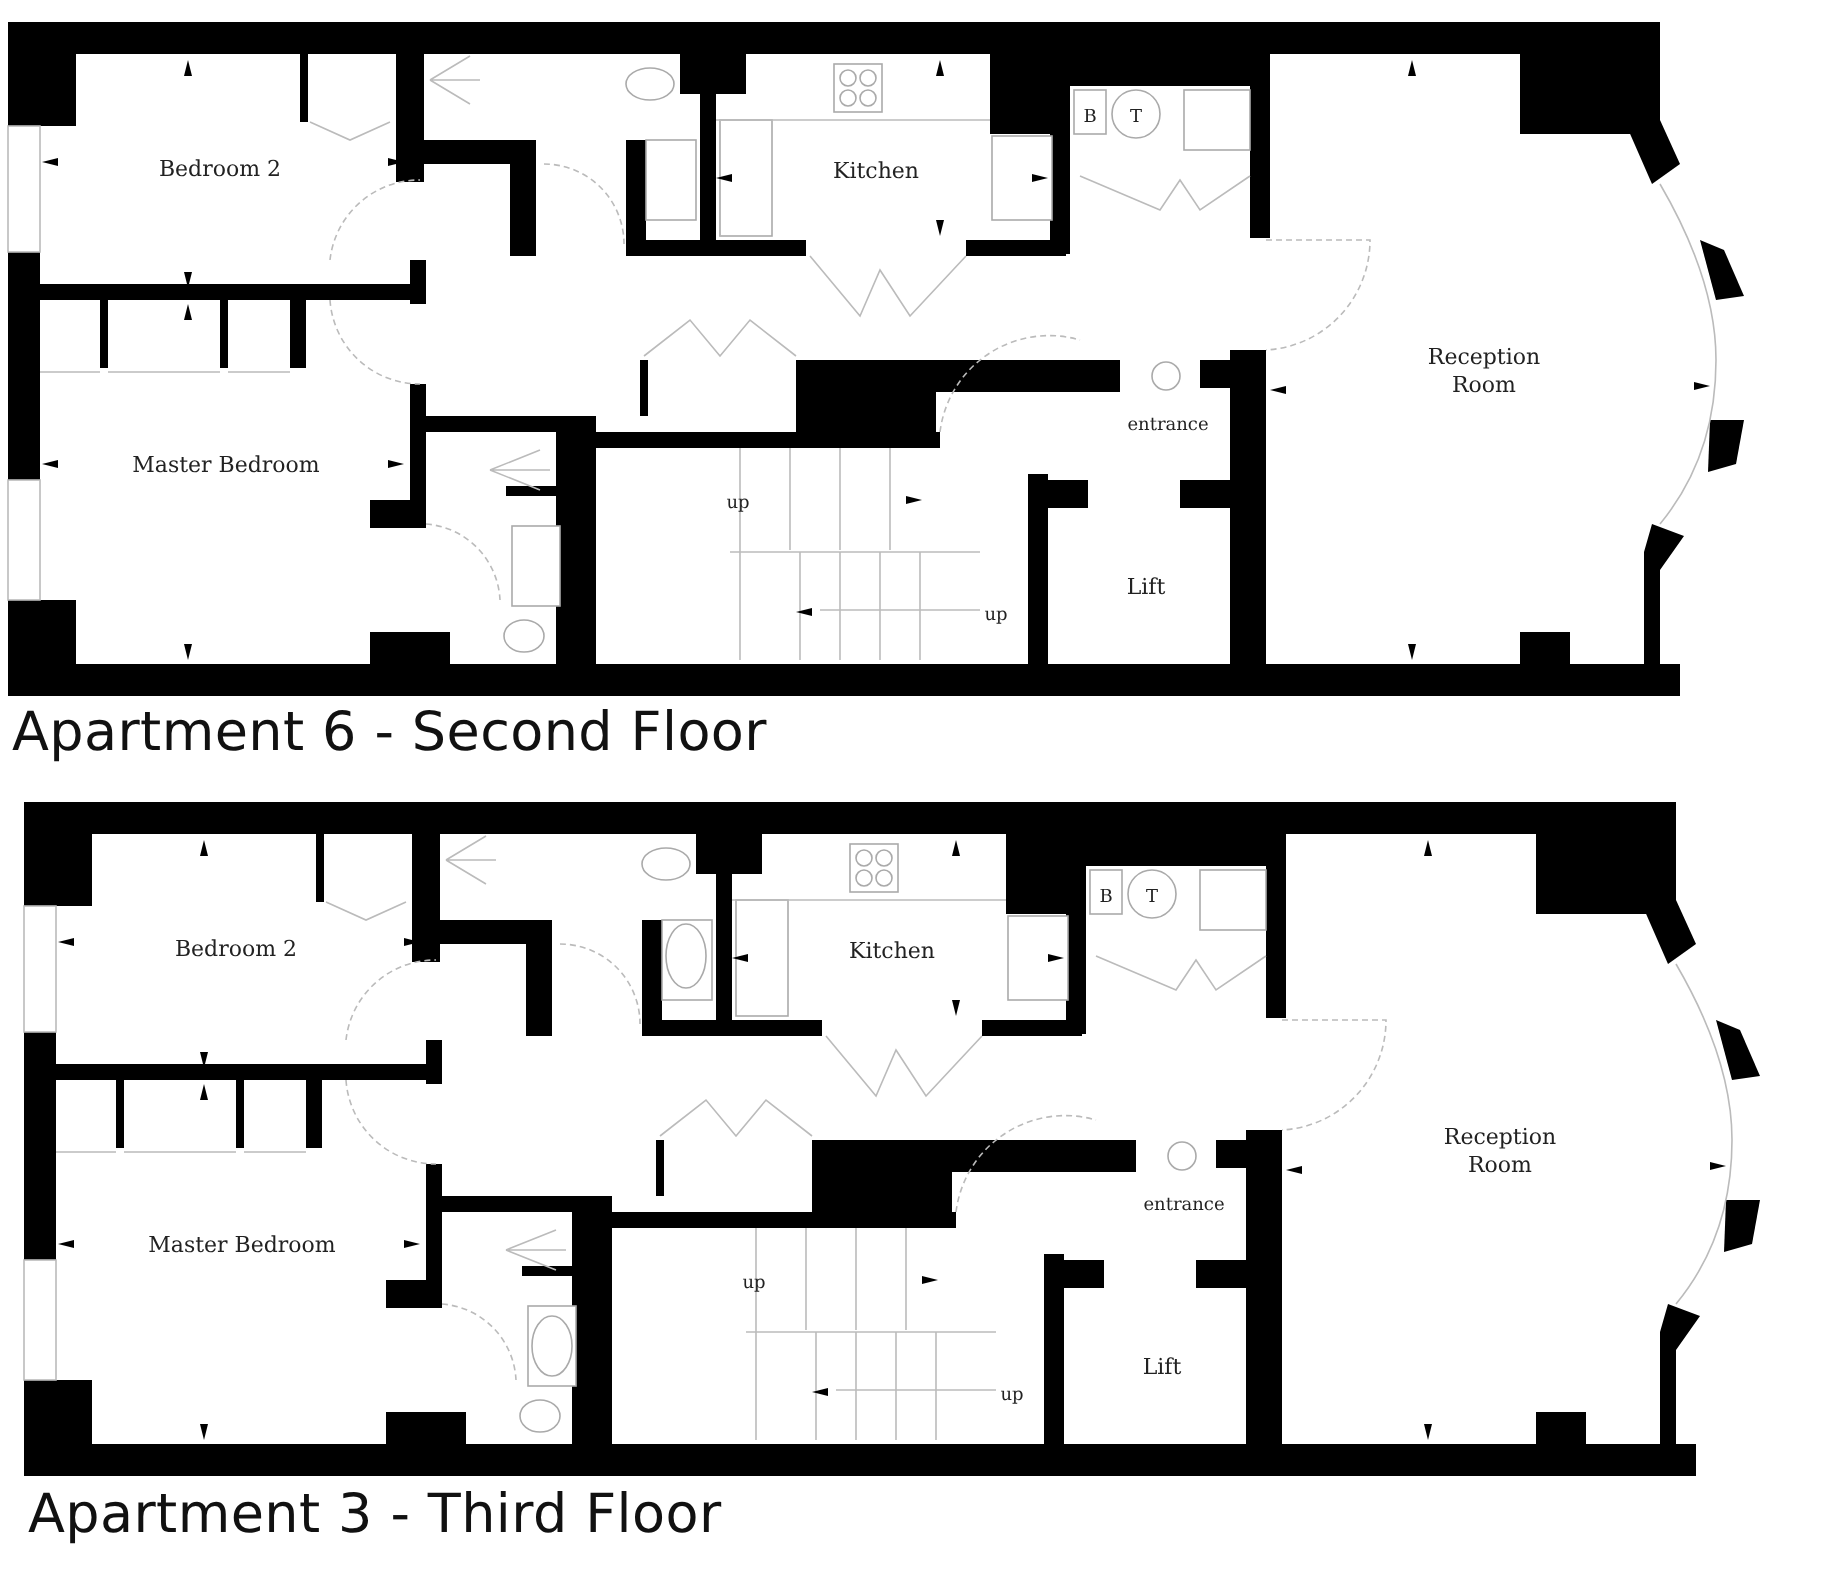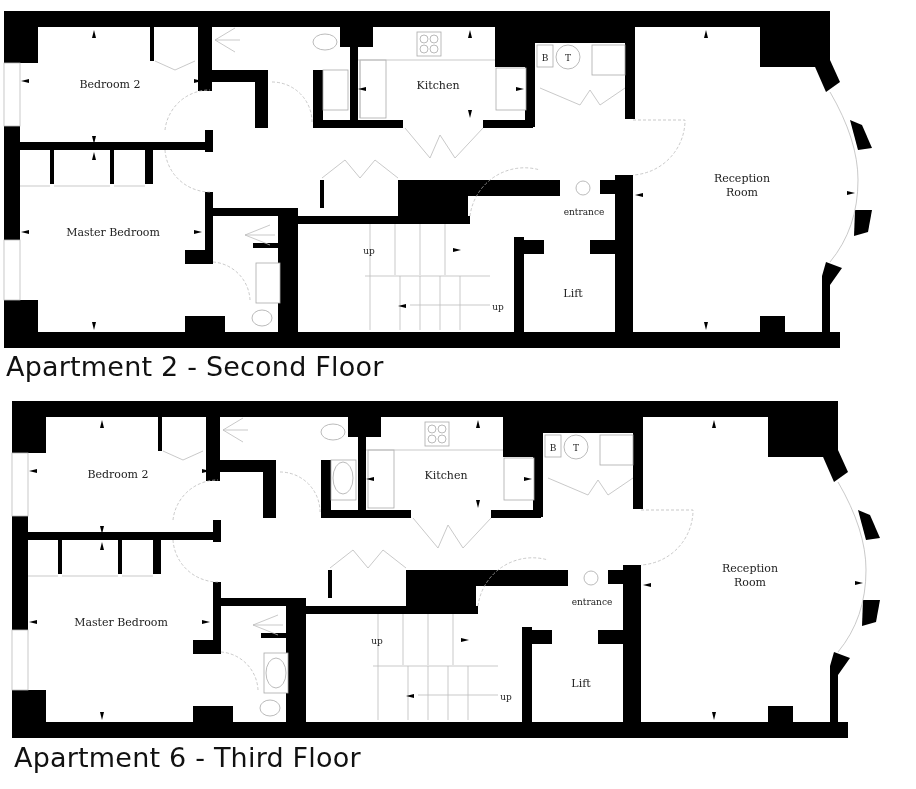--- a/index.html
+++ b/index.html
@@ -158,21 +158,21 @@
     <text class="room-label" x="742" y="182" text-anchor="middle">Reception</text>
     <text class="room-label" x="742" y="196" text-anchor="middle">Room</text>
     <text class="small-label" x="584" y="215" text-anchor="middle">entrance</text>
     <text class="room-label" x="573" y="297" text-anchor="middle">Lift</text>
     <text class="small-label" x="369" y="254" text-anchor="middle">up</text>
     <text class="small-label" x="498" y="310" text-anchor="middle">up</text>
     <text class="small-label" x="545" y="61" text-anchor="middle">B</text>
     <text class="small-label" x="568" y="61" text-anchor="middle">T</text>
   </svg>
 </div>
-<div class="floor-title" style="top:351px;">Apartment 2 - Second Floor</div>
+<div class="floor-title" style="top:351px;">Apartment 6 - Second Floor</div>
 
 <div class="plan" style="top:393px;">
   <svg width="916" height="355" viewBox="0 0 916 355">
     <g transform="translate(8,8)">
 
     <rect class="wall" x="4" y="0" width="826" height="16"></rect>
     <rect class="wall" x="4" y="0" width="34" height="52"></rect>
     <rect class="wall" x="4" y="115" width="16" height="210"></rect>
     <rect class="wall" x="4" y="289" width="34" height="36"></rect>
     <rect class="wall" x="4" y="321" width="836" height="16"></rect>
@@ -288,13 +288,13 @@
     <text class="room-label" x="742" y="185" text-anchor="middle">Room</text>
     <text class="small-label" x="584" y="204" text-anchor="middle">entrance</text>
     <text class="room-label" x="573" y="286" text-anchor="middle">Lift</text>
     <text class="small-label" x="369" y="243" text-anchor="middle">up</text>
     <text class="small-label" x="498" y="299" text-anchor="middle">up</text>
     <text class="small-label" x="545" y="50" text-anchor="middle">B</text>
     <text class="small-label" x="568" y="50" text-anchor="middle">T</text>
     </g>
   </svg>
 </div>
-<div class="floor-title" style="top:742px; left:14px;">Apartment 6 - Third Floor</div>
+<div class="floor-title" style="top:742px; left:14px;">Apartment 3 - Third Floor</div>
 
 </body></html>

